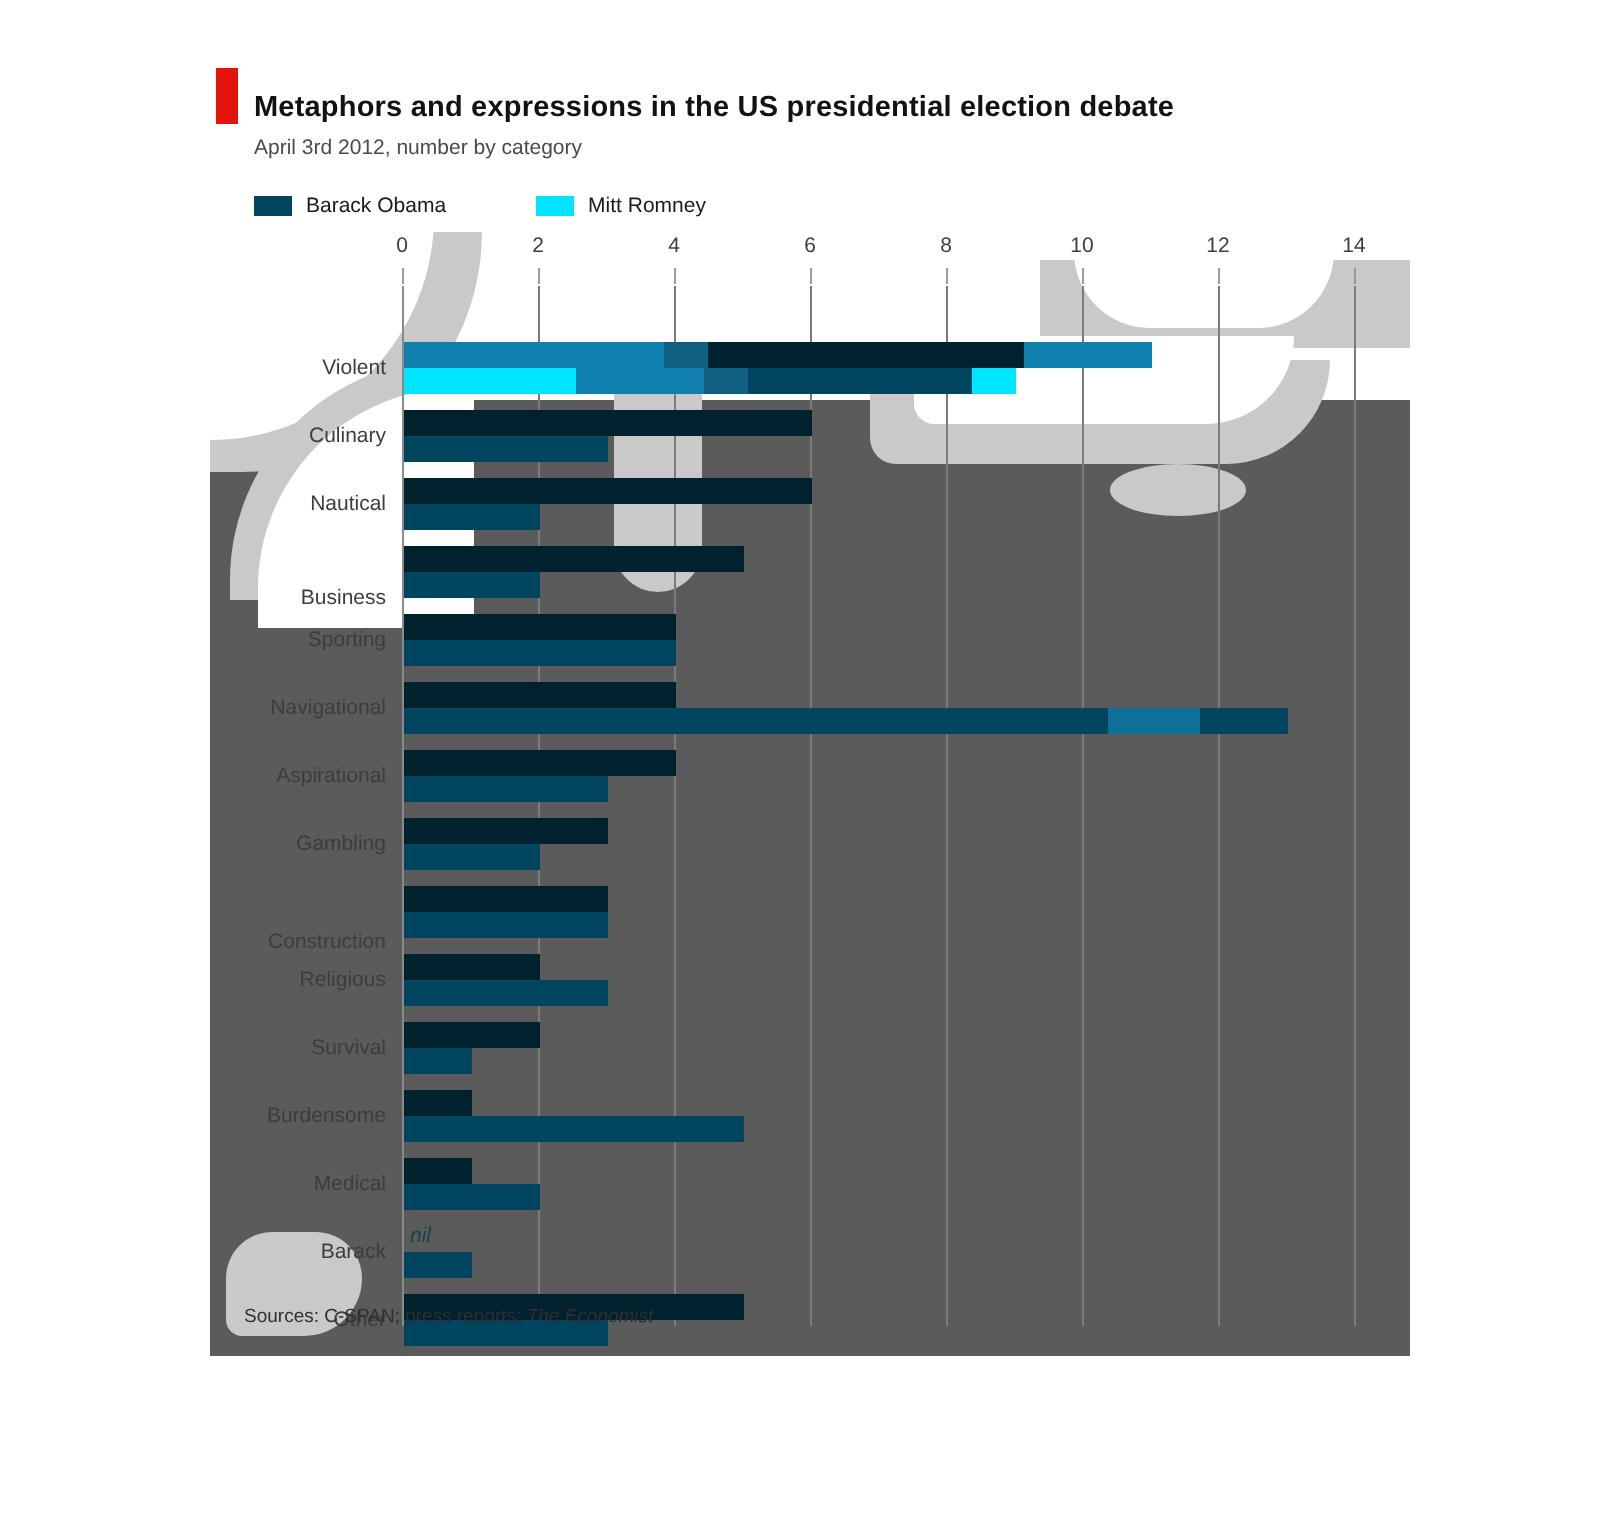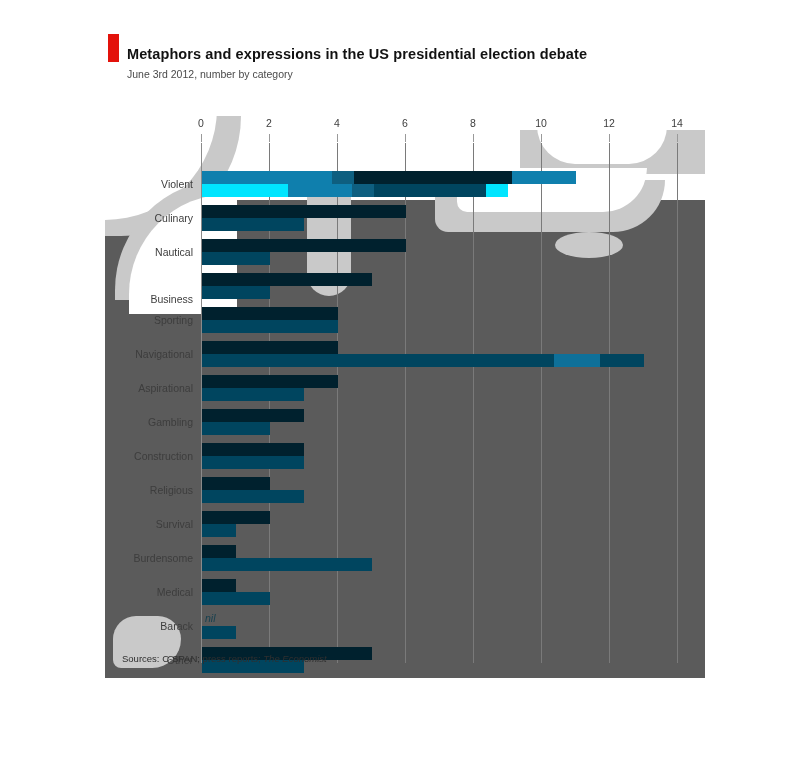--- a/index.html
+++ b/index.html
@@ -196,21 +196,21 @@
             <div class="cat-label" style="left: -94px; top: 7px;">Aspirational</div>
             <div class="bar obama" style="left: 1px; top: 0px; width: 136px;"></div>
             <div class="bar romney" style="left: 1px; top: 13px; width: 102px;"></div>
           </div>
           <div class="row" style="top: 266px; height: 26px;">
             <div class="cat-label" style="left: -94px; top: 7px;">Gambling</div>
             <div class="bar obama" style="left: 1px; top: 0px; width: 102px;"></div>
             <div class="bar romney" style="left: 1px; top: 13px; width: 68px;"></div>
           </div>
           <div class="row" style="top: 300px; height: 26px;">
-            <div class="cat-label" style="left: -94px; top: 7px;">Construction</div>
+            <div class="cat-label" style="left: -94px; top: 22px;">Construction</div>
             <div class="bar obama" style="left: 1px; top: 0px; width: 102px;"></div>
             <div class="bar romney" style="left: 1px; top: 13px; width: 102px;"></div>
           </div>
           <div class="row" style="top: 334px; height: 26px;">
             <div class="cat-label" style="left: -94px; top: 7px;">Religious</div>
             <div class="bar obama" style="left: 1px; top: 0px; width: 68px;"></div>
             <div class="bar romney" style="left: 1px; top: 13px; width: 102px;"></div>
           </div>
           <div class="row" style="top: 368px; height: 26px;">
             <div class="cat-label" style="left: -94px; top: 7px;">Survival</div>
@@ -240,16 +240,26 @@
         </div>
     </div>
 
     <div class="sources" style="left:17px;top:623px;">
       <span>Sources: C-SPAN; press reports; </span><i>The Economist</i>
     </div>
   </div>
 
   <div class="flag"></div>
   <div class="title">Metaphors and expressions in the US presidential election debate</div>
-  <div class="subtitle">June 3rd 2012, number by category</div>
-
+  <div class="subtitle">April 3rd 2012, number by category</div>
+
+  <div class="legend">
+    <div class="legend-item">
+      <span class="legend-swatch" style="background:#00455f;"></span>
+      <span class="legend-label">Barack Obama</span>
+    </div>
+    <div class="legend-item">
+      <span class="legend-swatch" style="background:#00e5ff;"></span>
+      <span class="legend-label">Mitt Romney</span>
+    </div>
+  </div>
 
 </div>
 
 </body></html>

